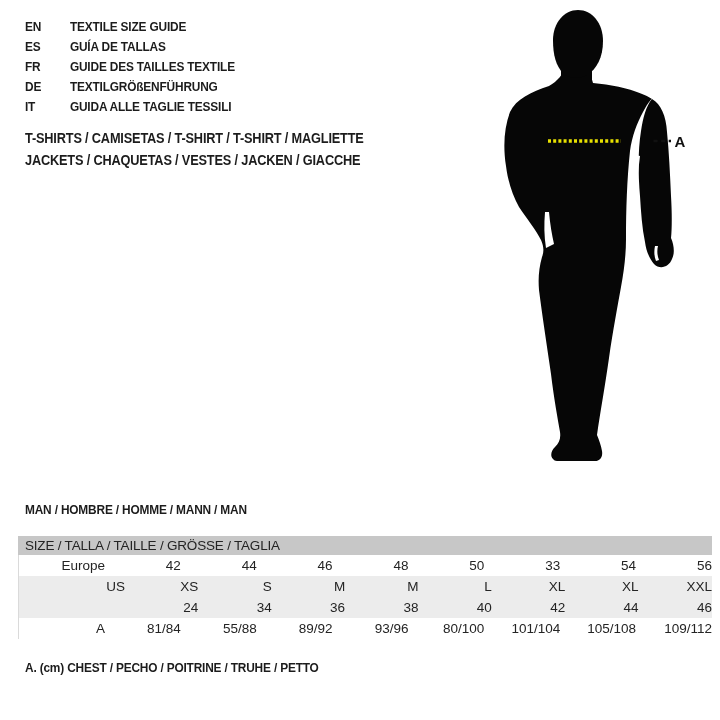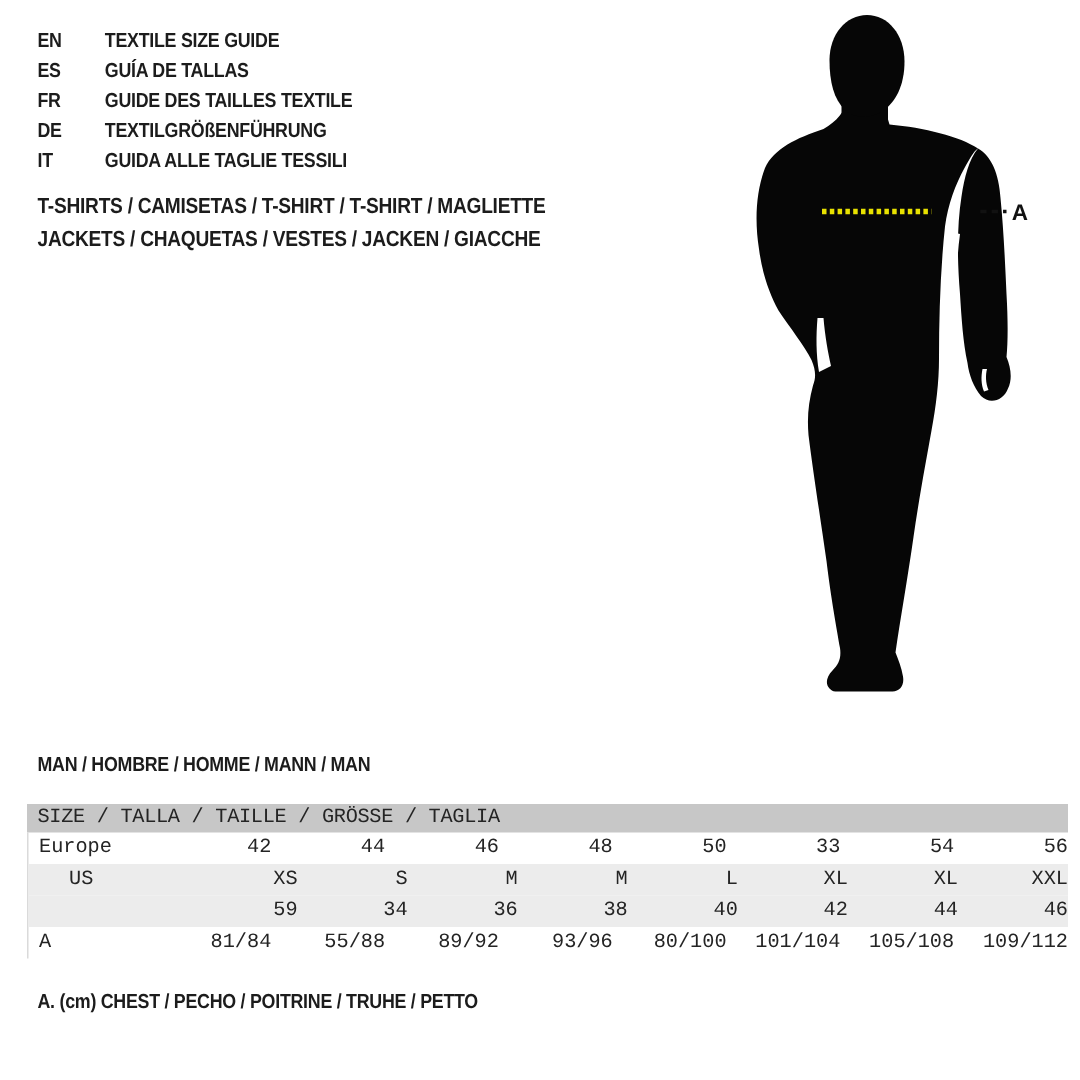--- a/index.html
+++ b/index.html
@@ -18,27 +18,27 @@
   
   .product-block{left:25px;top:127px;font-weight:bold;font-size:14.5px;line-height:22px;white-space:nowrap;}
 
   
   .figure-wrap{left:480px;top:0;width:240px;height:480px;}
 
   
   .man-heading{left:25px;top:500px;font-weight:bold;font-size:13.5px;line-height:20px;white-space:nowrap;}
 
   
-  .size-table{left:18px;top:536px;width:694px;font-size:13.5px;color:#242424;font-family:Liberation Mono, monospace;}
+  .size-table{left:18px;top:536px;width:694px;font-size:13.5px;color:#242424;}
   .size-table .thead{background:#c7c7c7;height:19px;line-height:19px;padding-left:7px;
     letter-spacing:-0.2px;white-space:nowrap;}
   .tbody{border-left:1px solid #dadada;}
   .trow{display:grid;grid-template-columns:86px repeat(8,1fr);height:21px;align-items:center;}
   .trow.stripe{background:#ececec;padding-left:20px;}
-  .trow .lbl{padding-left:7px;text-align:left;}
+  .trow .lbl{padding-left:7px;text-align:right;}
   .trow .val{text-align:right;}
 
   
   .footnote{left:25px;top:658px;font-weight:bold;font-size:13.5px;line-height:20px;white-space:nowrap;}
 </style>
 </head>
 <body>
 
 <div class="abs lang-block condensed">
   <div>EN</div>
@@ -115,21 +115,21 @@
       <div class="val">S</div>
       <div class="val">M</div>
       <div class="val">M</div>
       <div class="val">L</div>
       <div class="val">XL</div>
       <div class="val">XL</div>
       <div class="val">XXL</div>
     </div>
     <div class="trow stripe">
       <div class="lbl"></div>
-      <div class="val">59</div>
+      <div class="val">24</div>
       <div class="val">34</div>
       <div class="val">36</div>
       <div class="val">38</div>
       <div class="val">40</div>
       <div class="val">42</div>
       <div class="val">44</div>
       <div class="val">46</div>
     </div>
     <div class="trow">
       <div class="lbl">A</div>

